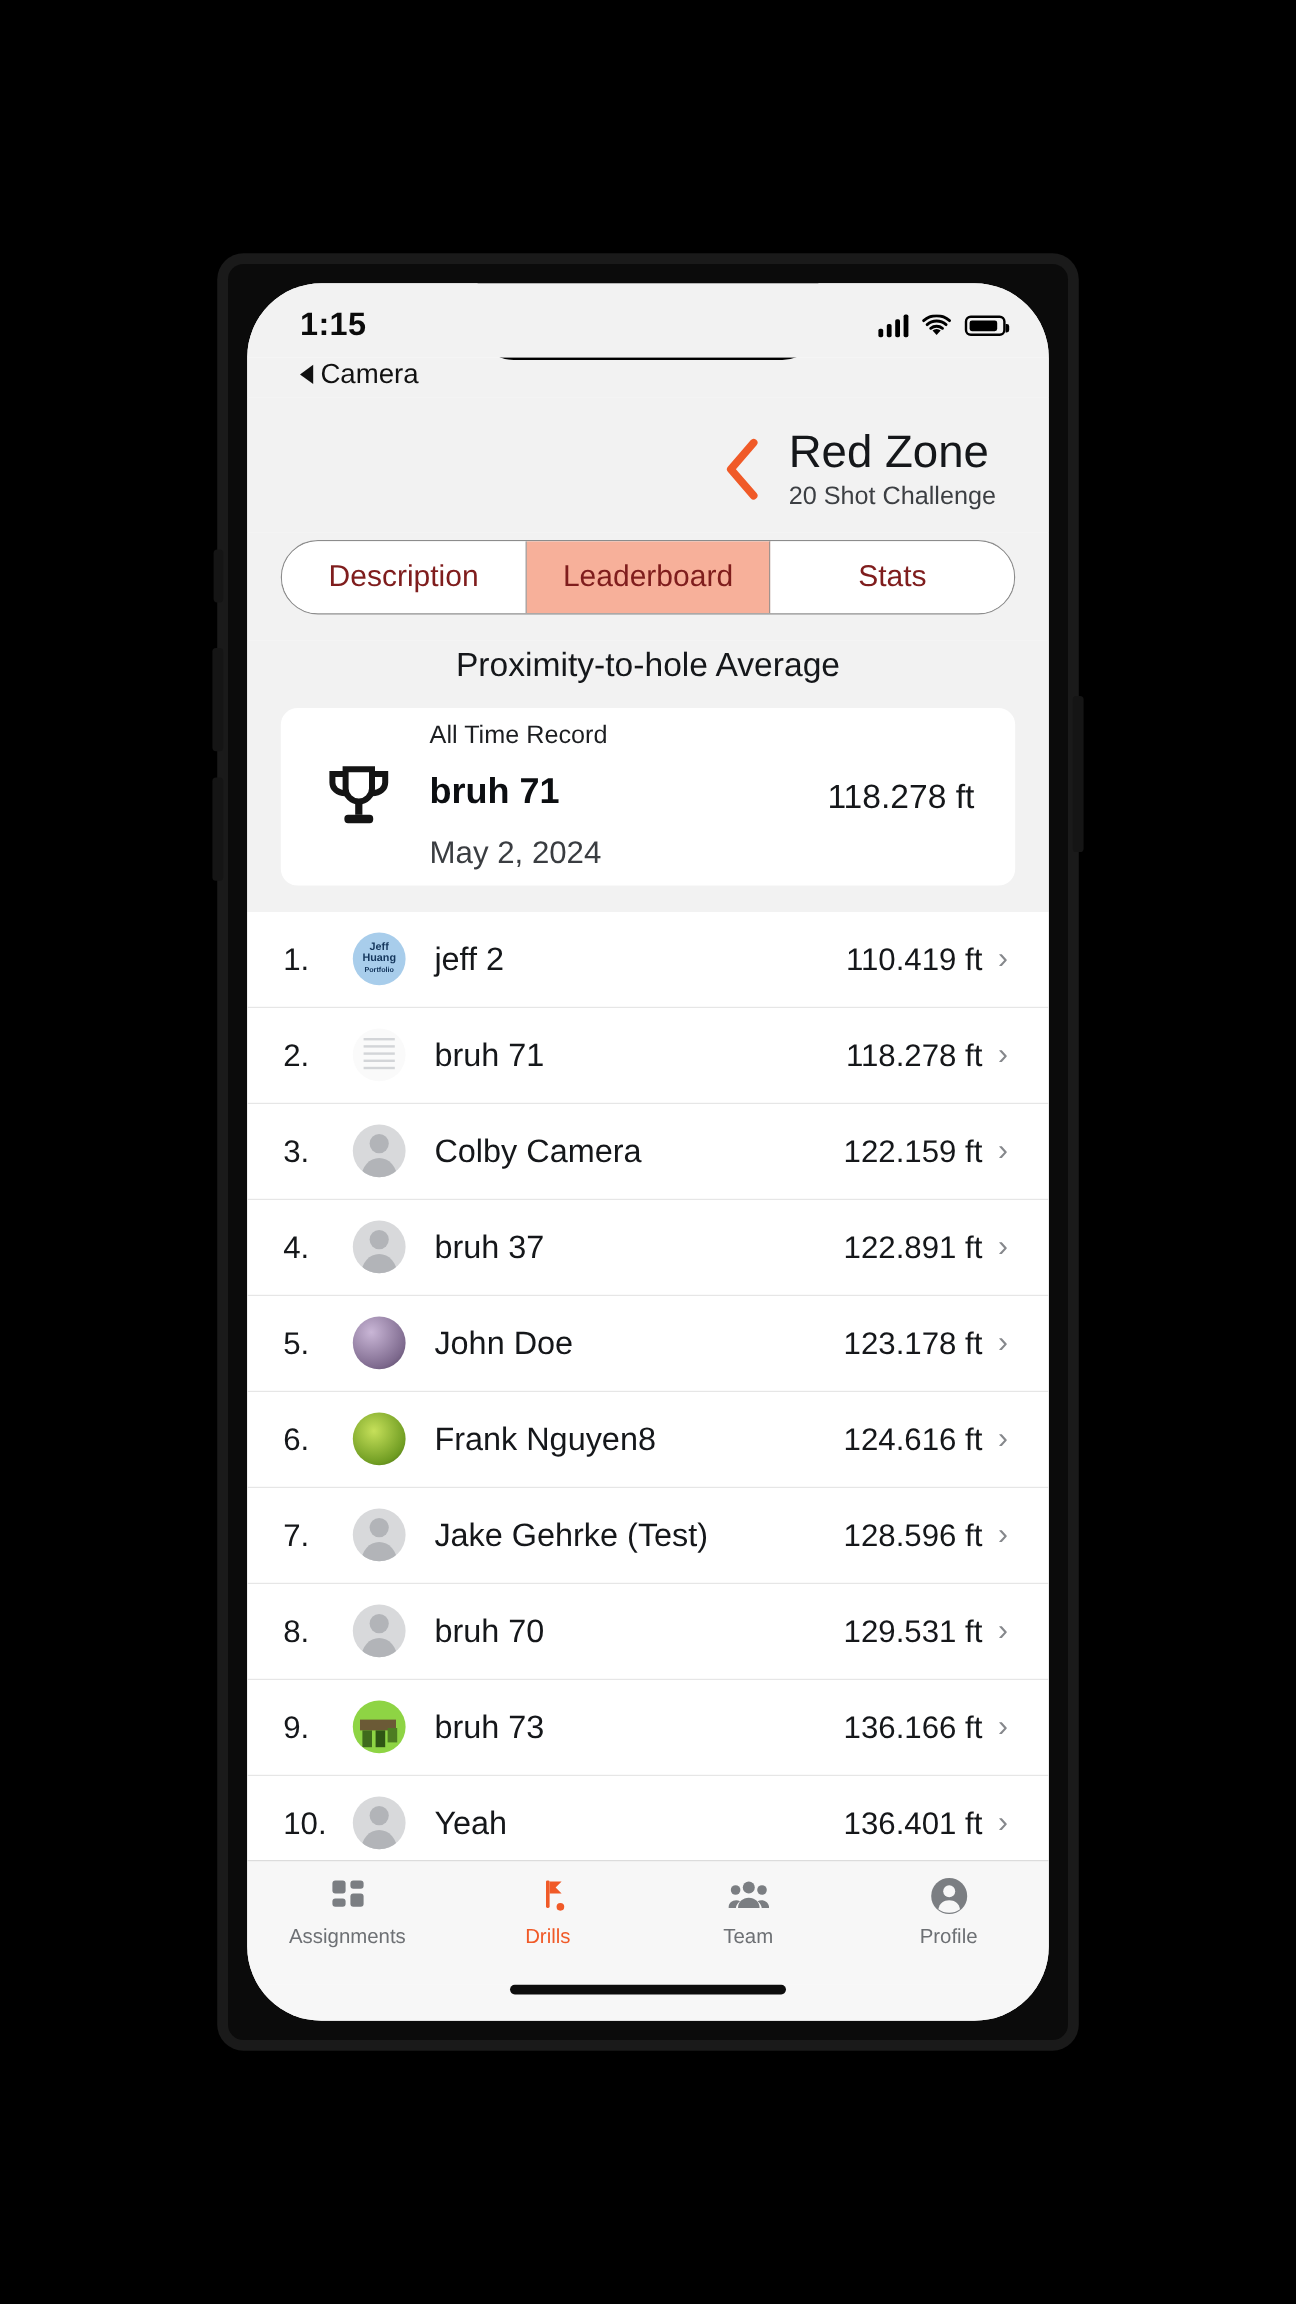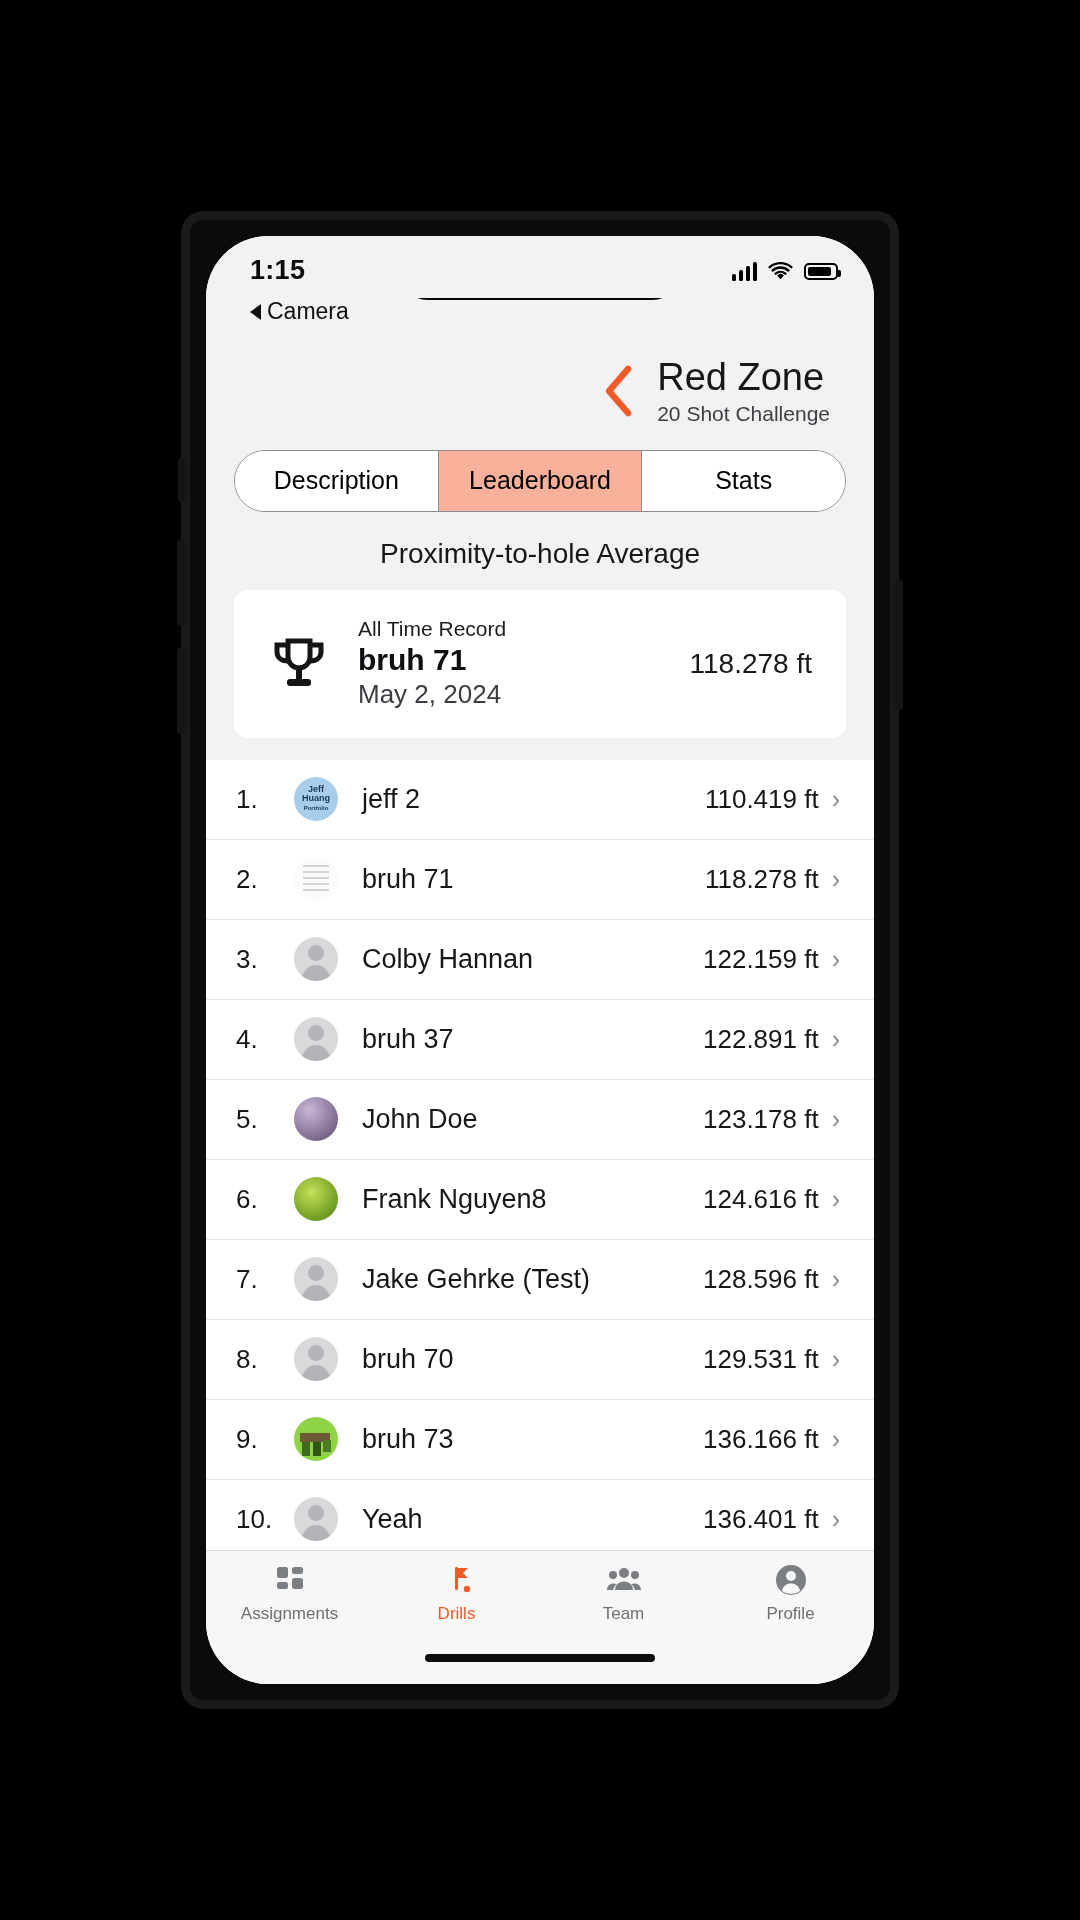--- a/index.html
+++ b/index.html
@@ -94,40 +94,40 @@
   .hsub{ font-size:21px; color:#3c3f43; }
 
   
   .segwrap{ background:#f2f2f2; padding:6px 28px 22px; }
   .segment{
     display:flex; border:1.6px solid #8c8c8c; border-radius:40px; overflow:hidden;
     background:#fff; height:62px;
   }
   .seg{
     flex:1; display:flex; align-items:center; justify-content:center;
-    font-size:25px; color:#000000; background:#fff;
+    font-size:25px; color:#7f1d1d; background:#fff;
     border-right:1.6px solid #8c8c8c; cursor:pointer;
   }
   .seg:last-child{ border-right:none; }
   .seg.active{ background:#f7b09a; }
 
   
   .sectitle{
     background:#f2f2f2; text-align:center;
     font-size:28px; color:#15171a; padding:4px 0 20px;
   }
 
   
   .recwrap{ background:#f2f2f2; padding:0 28px 22px; }
   .reccard{
     background:#fff; border-radius:14px; height:148px;
     display:flex; align-items:center; padding:0 34px; gap:28px;
   }
   .trophy{ width:62px; height:62px; flex:none; }
-  .recmid{ flex:1; display:flex; flex-direction:column; gap:2px; }
+  .recmid{ flex:1; display:flex; flex-direction:column; gap:18px; }
   .reclabel{ font-size:21px; color:#1c1e21; }
   .recname{ font-size:30px; font-weight:700; color:#0c0e11; }
   .recdate{ font-size:26px; color:#3a3d41; }
   .recval{ font-size:28px; color:#15171a; white-space:nowrap; }
 
   
   .list{ flex:1; background:#fff; overflow:hidden; }
   .row{
     display:flex; align-items:center; height:80px;
     padding:0 34px 0 30px; border-bottom:1.4px solid #e6e6e6;
@@ -291,21 +291,21 @@
               <i style="top:32px"></i>
           </span>
           <span class="name">bruh 71</span>
           <span class="score">118.278 ft</span>
           <span class="chev-r">›</span>
         </div>
 
         <div class="row">
           <span class="rank">3.</span>
           <span class="avatar generic"></span>
-          <span class="name">Colby Hannan</span>
+          <span class="name">Colby Camera</span>
           <span class="score">122.159 ft</span>
           <span class="chev-r">›</span>
         </div>
 
         <div class="row">
           <span class="rank">4.</span>
           <span class="avatar generic"></span>
           <span class="name">bruh 37</span>
           <span class="score">122.891 ft</span>
           <span class="chev-r">›</span>

